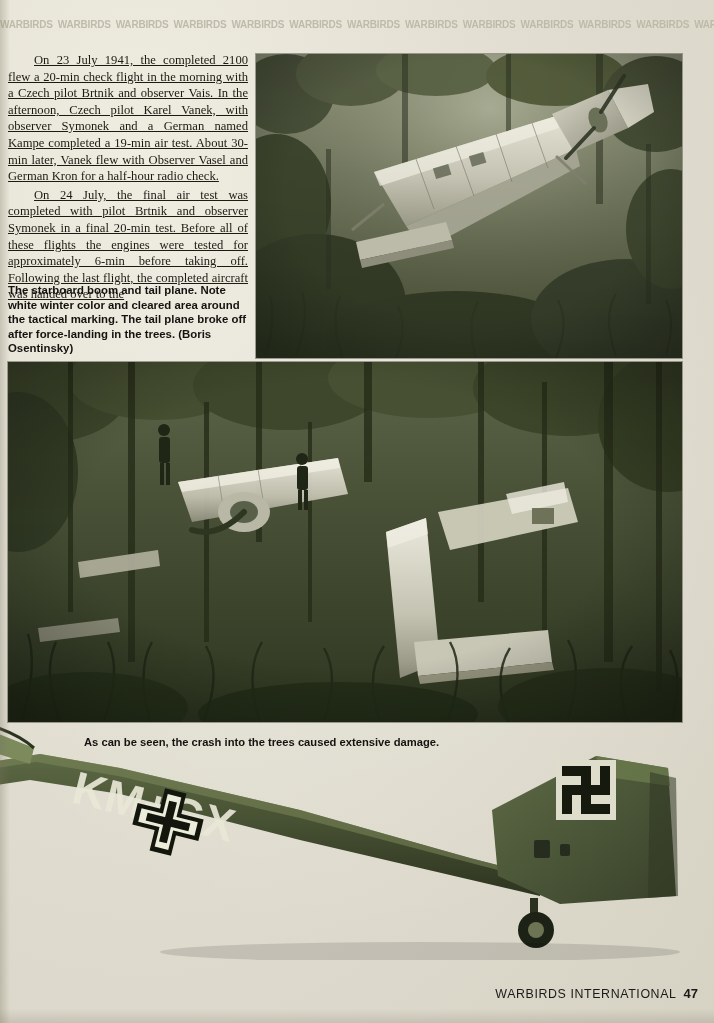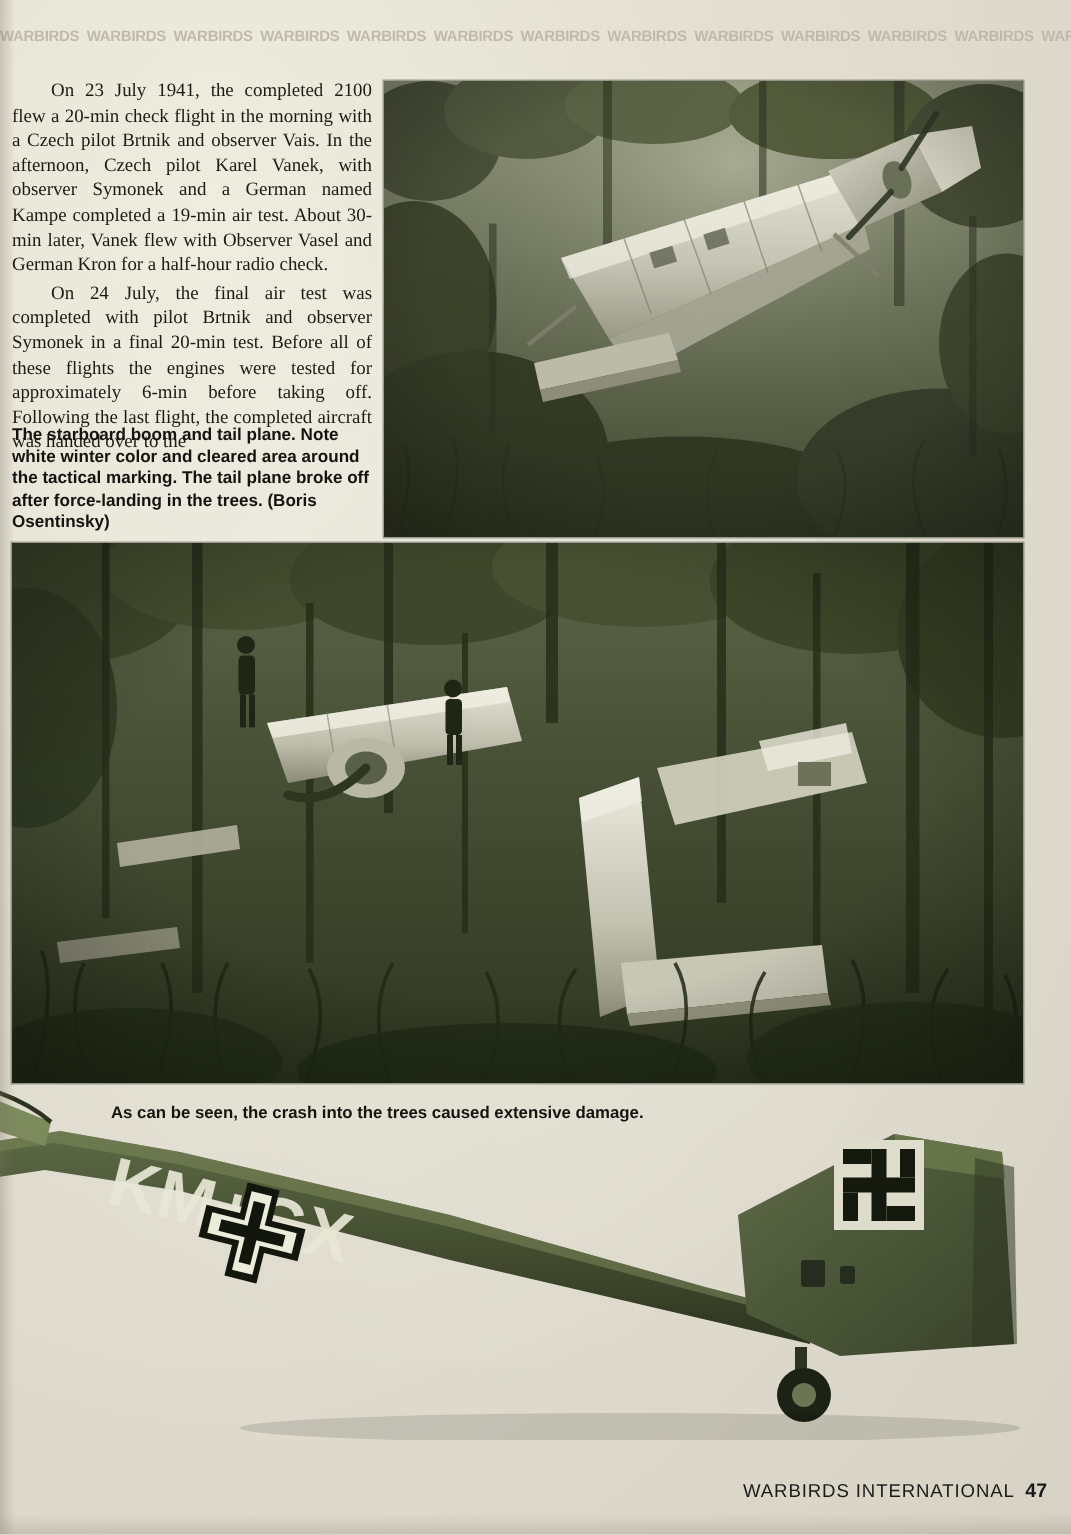--- a/index.html
+++ b/index.html
@@ -59,21 +59,21 @@
   .text-col {
     position: absolute;
     left: 8px;
     top: 52px;
     width: 240px;
     color: #1d1a14;
     font-size: 12.6px;
     line-height: 16.6px;
     text-align: justify;
   }
-  .text-col p { margin: 0 0 2px 0; }
+  .text-col p { margin: 0 0 2px 0; text-decoration: underline; }
   .text-col p .indent { display: inline-block; width: 26px; }
 
   .caption {
     position: absolute;
     left: 8px;
     top: 283px;
     width: 244px;
     font-family: "Liberation Sans", sans-serif;
     font-weight: bold;
     font-size: 11.4px;
@@ -99,21 +99,21 @@
     top: 362px;
     width: 674px;
     height: 360px;
     overflow: hidden;
     background: #4b5543;
     box-shadow: 0 0 0 1px rgba(60,60,50,0.45);
   }
 
   .caption2 {
     position: absolute;
-    left: 74px;
+    left: 84px;
     top: 736px;
     width: 440px;
     font-family: "Liberation Sans", sans-serif;
     font-weight: bold;
     font-size: 11.2px;
     color: #141310;
   }
 
   
   .artwork {

